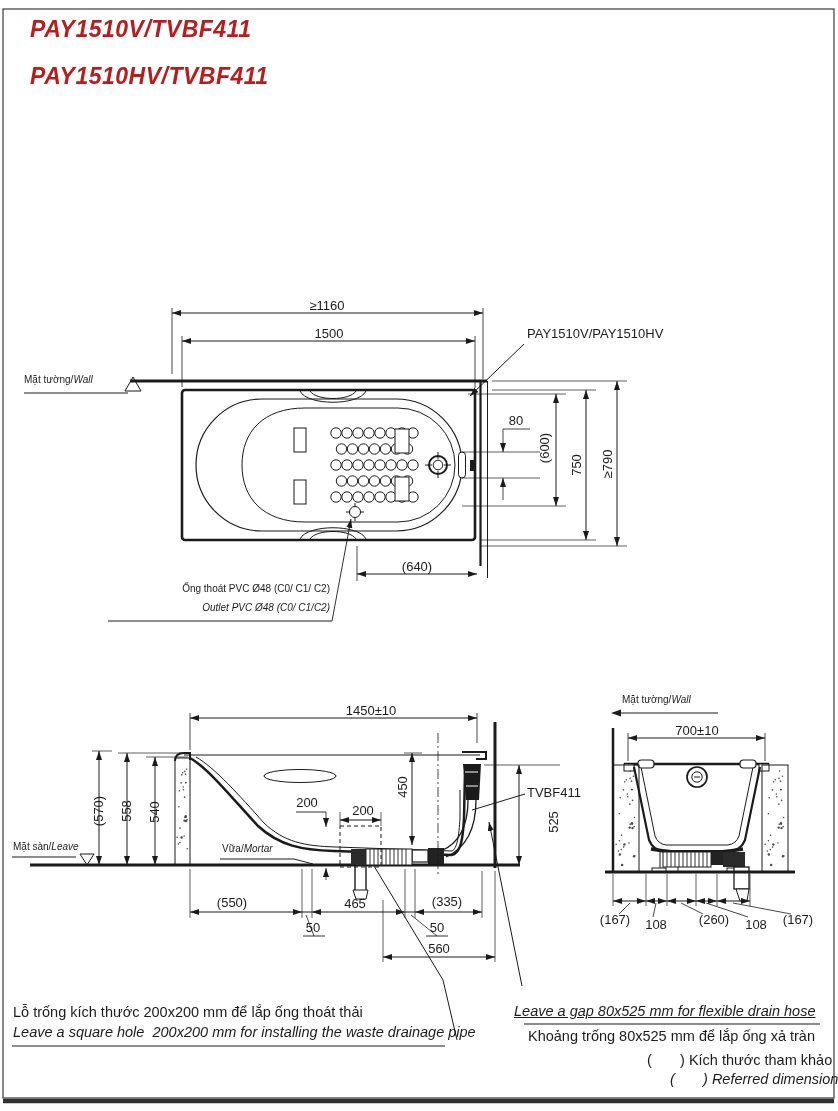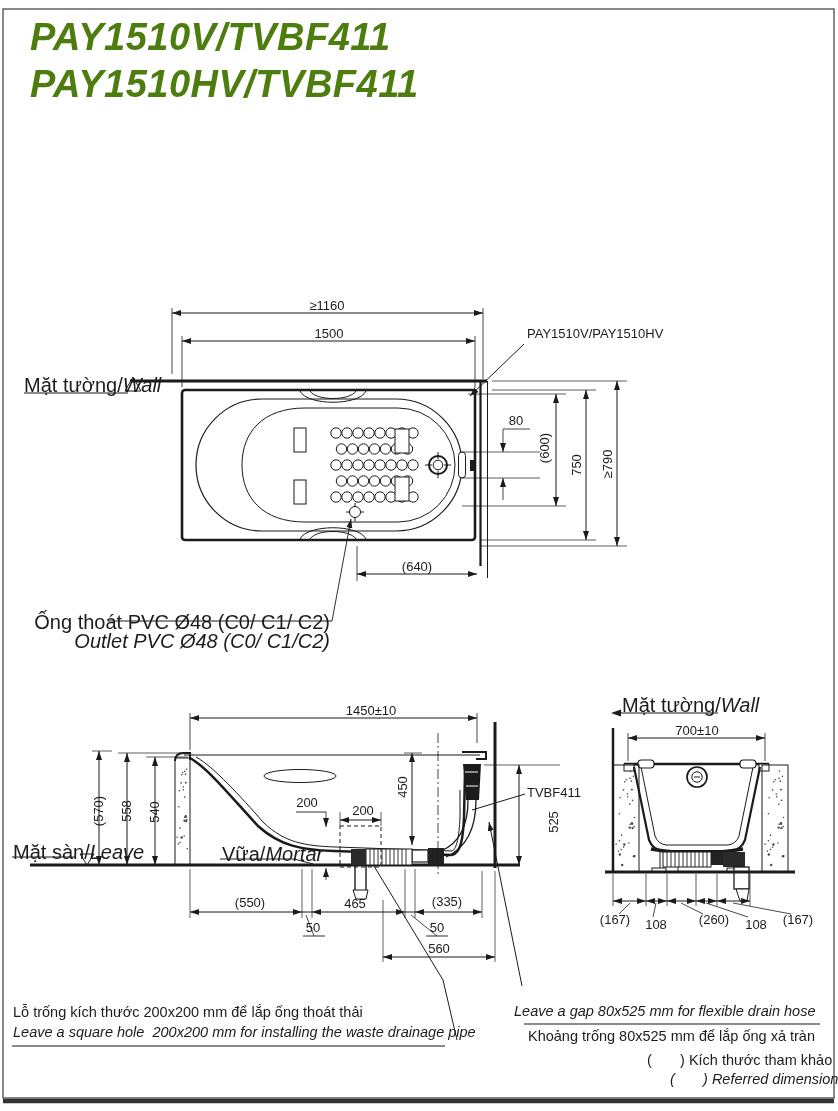--- a/index.html
+++ b/index.html
@@ -1,27 +1,27 @@
 <!DOCTYPE html>
 <html><head>
 <meta charset="utf-8">
 <style>
   html,body{margin:0;padding:0;}
   body{width:838px;height:1111px;position:relative;background:#fff;
        font-family:"Liberation Sans","DejaVu Sans",sans-serif;overflow:hidden;}
   svg{position:absolute;left:0;top:0;}
-  .title{position:absolute;font-weight:700;font-style:italic;font-size:38px;
-         color:#4d7c0f;letter-spacing:.5px;white-space:pre;}
+  .title{position:absolute;font-weight:700;font-style:italic;font-size:23px;
+         color:#b91c1c;letter-spacing:.5px;white-space:pre;}
   .lbl{position:absolute;font-size:13px;color:#1c1c1c;white-space:pre;line-height:1.15;}
-  .t14{font-size:20px;}
+  .t14{font-size:10px;}
   .t145{font-size:14.5px;}
   .it{font-style:italic;}
   .ctr{transform:translate(-50%,-50%);}
   .rot{transform:translate(-50%,-50%) rotate(-90deg);}
-  .rt{transform:translate(-100%,0);margin-top:28px;}
+  .rt{transform:translate(-100%,0);}
 </style>
 </head>
 <body>
 
 <svg width="838" height="1111" viewBox="0 0 838 1111">
   <defs>
     <marker id="ma" markerWidth="10" markerHeight="8" refX="9" refY="4" orient="auto" markerUnits="userSpaceOnUse">
       <path d="M0,1 L9,4 L0,7 Z" fill="#1b1b1b" stroke="none"></path>
     </marker>
     <marker id="mas" markerWidth="10" markerHeight="8" refX="0" refY="4" orient="auto" markerUnits="userSpaceOnUse">
@@ -438,33 +438,33 @@
 <div class="lbl rot" style="left:99px;top:811px;">(570)</div>
 <div class="lbl rot" style="left:127px;top:811px;">558</div>
 <div class="lbl rot" style="left:155px;top:812px;">540</div>
 <div class="lbl t14" style="left:13px;top:841px;"><span>Mặt sàn/</span><span class="it">Leave</span></div>
 <div class="lbl t14" style="left:222px;top:843px;"><span>Vữa/</span><span class="it">Mortar</span></div>
 <div class="lbl ctr" style="left:307px;top:803px;">200</div>
 <div class="lbl ctr" style="left:363px;top:811px;">200</div>
 <div class="lbl rot" style="left:403px;top:787px;">450</div>
 <div class="lbl" style="left:527px;top:786px;">TVBF411</div>
 <div class="lbl rot" style="left:554px;top:822px;">525</div>
-<div class="lbl ctr" style="left:250px;top:903px;">(550)</div>
+<div class="lbl ctr" style="left:232px;top:903px;">(550)</div>
 <div class="lbl ctr" style="left:355px;top:904px;">465</div>
 <div class="lbl ctr" style="left:447px;top:902px;">(335)</div>
 <div class="lbl ctr" style="left:313px;top:928px;">50</div>
 <div class="lbl ctr" style="left:437px;top:928px;">50</div>
 <div class="lbl ctr" style="left:439px;top:949px;">560</div>
 
 <div class="lbl t14" style="left:622px;top:694px;"><span>Mặt tường/</span><span class="it">Wall</span></div>
 <div class="lbl ctr" style="left:697px;top:731px;">700±10</div>
 <div class="lbl ctr" style="left:615px;top:920px;">(167)</div>
 <div class="lbl ctr" style="left:656px;top:925px;">108</div>
 <div class="lbl ctr" style="left:714px;top:920px;">(260)</div>
 <div class="lbl ctr" style="left:756px;top:925px;">108</div>
 <div class="lbl ctr" style="left:798px;top:920px;">(167)</div>
 
 <div class="lbl t145" style="left:13px;top:1004px;">Lỗ trống kích thước 200x200 mm để lắp ống thoát thải</div>
 <div class="lbl t145 it" style="left:13px;top:1024px;">Leave a square hole  200x200 mm for installing the waste drainage pipe</div>
 <div class="lbl t145" style="left:528px;top:1028px;">Khoảng trống 80x525 mm để lắp ống xả tràn</div>
-<div class="lbl t145 it" style="left:514px;top:1003px;">Leave a gap 80x525 mm for flexible drain hose</div>
+<div class="lbl t145 it" style="left:514px;top:1003px;text-decoration:underline;">Leave a gap 80x525 mm for flexible drain hose</div>
 <div class="lbl t145" style="left:647px;top:1052px;">(       ) Kích thước tham khảo</div>
 <div class="lbl t145 it" style="left:645px;top:1071px;margin-left:25px;">(       ) Referred dimension</div>
 
 </body></html>

